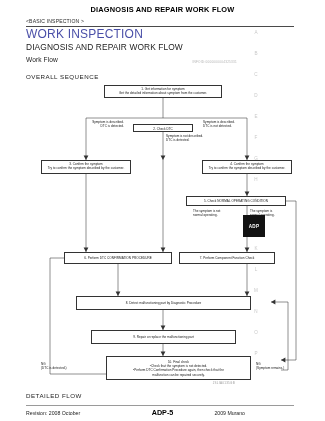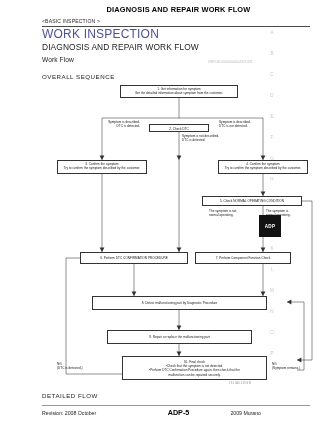--- a/index.html
+++ b/index.html
@@ -11,21 +11,21 @@
   body {
     width: 325px;
     height: 421px;
     position: relative;
     font-family: "Liberation Sans", sans-serif;
     color: #1a1a1a;
     overflow: hidden;
   }
   .page {
     position: absolute;
-    left: 16px; top: 0;
+    left: 0; top: 0;
     width: 271px;
     height: 421px;
     background: #fff;
   }
 
   
   .doc-header {
     position: absolute;
     left: 0; top: 5px;
     width: 325px;

